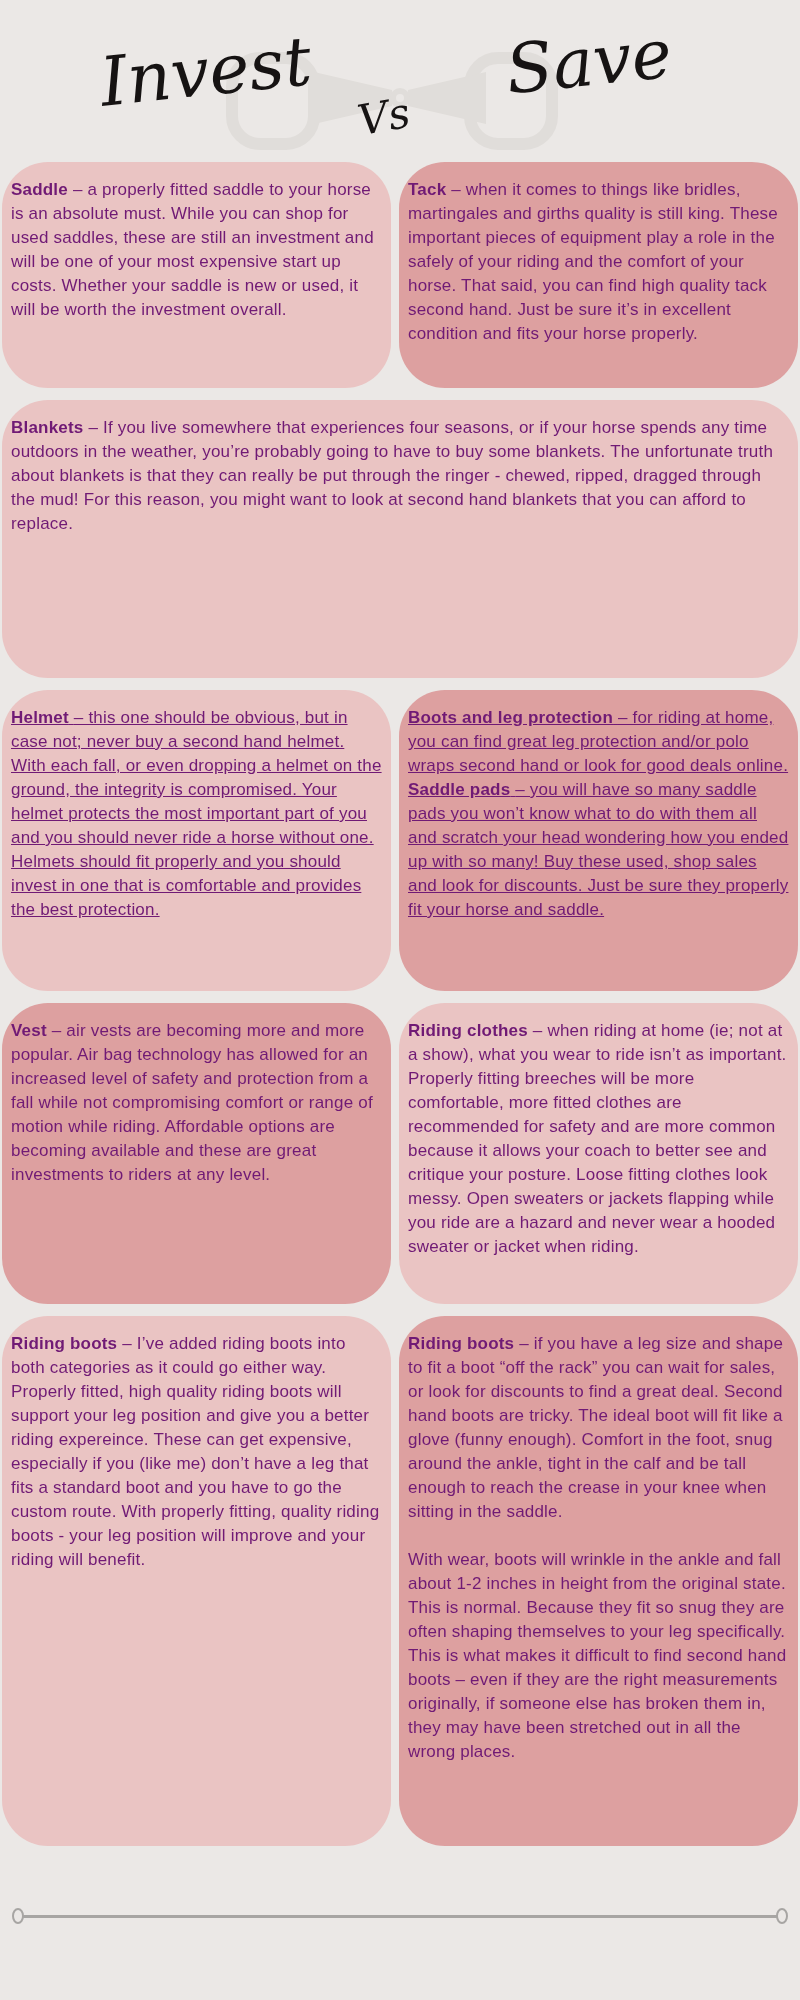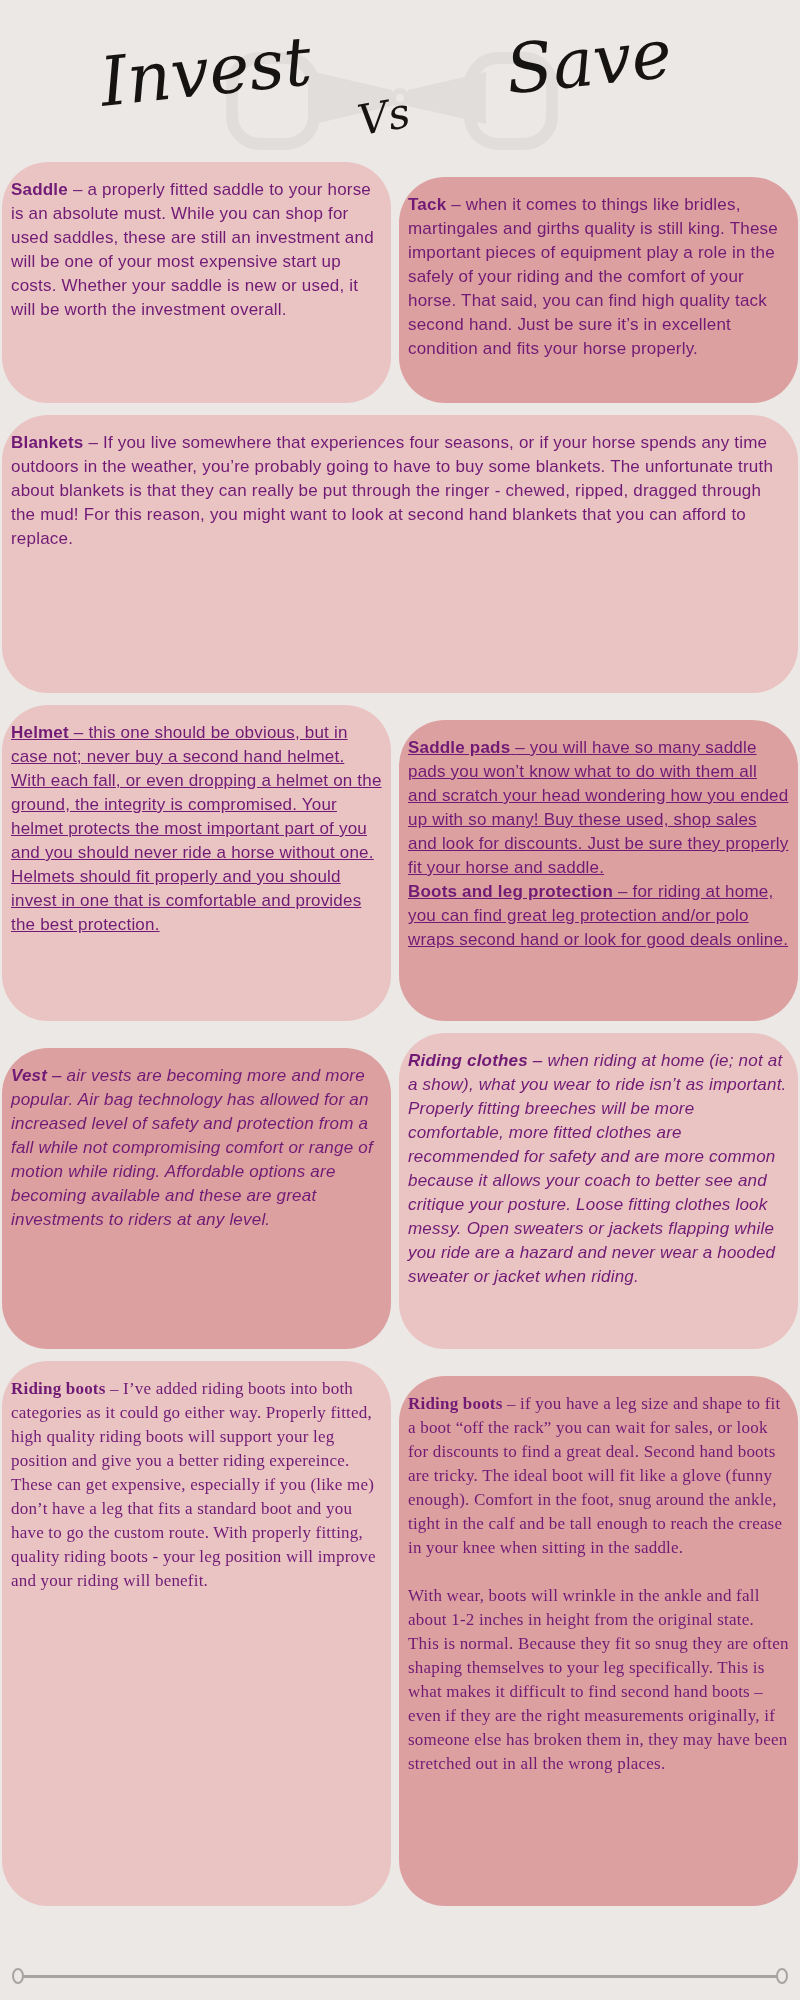--- a/index.html
+++ b/index.html
@@ -32,26 +32,26 @@
     box-sizing:border-box;
     color:#701a75;
     font-size:17px;
     line-height:24px;
     letter-spacing:0.2px;
     overflow:hidden;
   }
   .col-l{flex:0 0 389px;}
   .col-r{flex:1 1 auto;}
   .light{background:#eac4c3;}
-  .dark{background:#dda0a0;margin-top:15px;}
+  .dark{background:#dda0a0;}
   .r1{min-height:226px;}
   .r2{min-height:278px;}
   .r3{min-height:301px;text-decoration:underline;}
-  .r4{min-height:301px;font-style:italic;}
-  .r5{min-height:530px;font-family:Liberation Serif, serif;}
+  .r4{min-height:301px;}
+  .r5{min-height:530px;}
   .sec{margin:0;}
   .sec.spaced{margin-top:24px;}
   .term{font-weight:700;}
   
   .divider{display:flex;align-items:center;margin:62px 12px 0;}
   .ring{
     width:8px;height:12px;
     border:2px solid #a7a5a3;
     border-radius:50%;
     background:transparent;
@@ -93,22 +93,22 @@
   <div class="box col-r light r2">
     <p class="sec"><span class="term">Blankets</span> <span>– If you live somewhere that experiences four seasons, or if your horse spends any time outdoors in the weather, you’re probably going to have to buy some blankets. The unfortunate truth about blankets is that they can really be put through the ringer - chewed, ripped, dragged through the mud! For this reason, you might want to look at second hand blankets that you can afford to replace.</span></p>
   </div>
 </div>
 
 <div class="row">
   <div class="box col-l light r3">
     <p class="sec"><span class="term">Helmet</span> <span>– this one should be obvious, but in case not; never buy a second hand helmet. With each fall, or even dropping a helmet on the ground, the integrity is compromised. Your helmet protects the most important part of you and you should never ride a horse without one. Helmets should fit properly and you should invest in one that is comfortable and provides the best protection.</span></p>
   </div>
   <div class="box col-r dark r3">
+    <p class="sec"><span class="term">Boots and leg protection</span> <span>– for riding at home, you can find great leg protection and/or polo wraps second hand or look for good deals online.</span></p>
     <p class="sec"><span class="term">Saddle pads</span> <span>– you will have so many saddle pads you won’t know what to do with them all and scratch your head wondering how you ended up with so many! Buy these used, shop sales and look for discounts. Just be sure they properly fit your horse and saddle.</span></p>
-    <p class="sec"><span class="term">Boots and leg protection</span> <span>– for riding at home, you can find great leg protection and/or polo wraps second hand or look for good deals online.</span></p>
   </div>
 </div>
 
 <div class="row">
   <div class="box col-l dark r4">
     <p class="sec"><span class="term">Vest</span> <span>– air vests are becoming more and more popular. Air bag technology has allowed for an increased level of safety and protection from a fall while not compromising comfort or range of motion while riding. Affordable options are becoming available and these are great investments to riders at any level.</span></p>
   </div>
   <div class="box col-r light r4">
     <p class="sec"><span class="term">Riding clothes</span> <span>– when riding at home (ie; not at a show), what you wear to ride isn’t as important. Properly fitting breeches will be more comfortable, more fitted clothes are recommended for safety and are more common because it allows your coach to better see and critique your posture. Loose fitting clothes look messy. Open sweaters or jackets flapping while you ride are a hazard and never wear a hooded sweater or jacket when riding.</span></p>
   </div>

